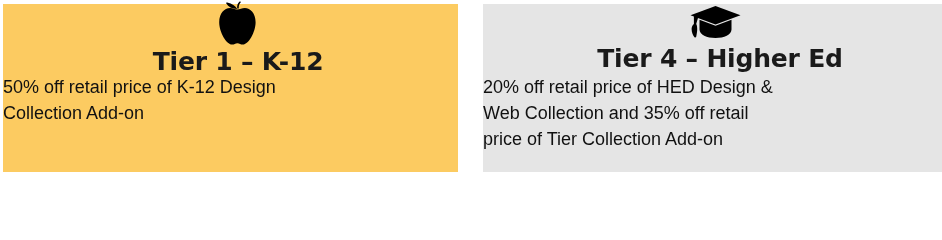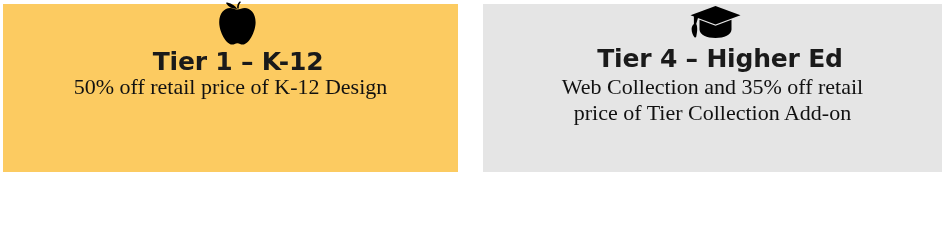--- a/index.html
+++ b/index.html
@@ -60,23 +60,22 @@
     font-weight: bold;
     font-size: 25px;
     letter-spacing: -0.2px;
     color: #1a1a1a;
     white-space: nowrap;
     line-height: 1;
   }
   .card-body {
     margin-top: 10px;
     width: 100%;
-    text-align: center;
-    font-family: Liberation Serif, serif;
-    font-size: 22px;
+    font-family: Liberation Sans, sans-serif;
+    font-size: 18px;
     line-height: 26px;
     color: #111111;
   }
   .body-line {
     display: block;
     white-space: nowrap;
   }
 </style>
 </head>
 <body>
@@ -89,33 +88,35 @@
         <svg width="52" height="52" viewBox="0 0 52 52" aria-hidden="true">
           <path d="M26.2 11.6 C25.9 8.6 26.6 6.4 28.6 4.6 C29.3 4.0 30.2 4.9 29.6 5.6 C28.1 7.2 27.6 9.0 27.8 11.6 Z" fill="#000000"></path>
           <path d="M25.9 12.0 C21.0 11.9 17.3 10.1 15.3 6.6 C14.9 5.9 15.4 5.3 16.2 5.5 C21.1 6.6 24.4 8.7 26.2 12.0 Z" fill="#000000"></path>
           <path d="M26.0 12.6 C23.4 12.6 21.9 11.1 19.0 11.1 C13.4 11.1 8.2 16.4 8.2 25.3 C8.2 35.3 15.6 47.6 21.0 47.6 C23.4 47.6 24.3 46.2 26.4 46.2 C28.6 46.2 29.4 47.6 31.9 47.6 C37.4 47.6 44.6 35.3 44.6 25.3 C44.6 16.4 39.4 11.1 33.8 11.1 C30.9 11.1 29.0 12.6 26.0 12.6 Z" fill="#000000"></path>
         </svg>
       </span>
       <span class="card-title">Tier 1 – K-12</span>
     </div>
     <div class="card-body">
       <span class="body-line">50% off retail price of K-12 Design</span>
+      <span class="body-line">Collection Add-on</span>
     </div>
   </div>
 
   <div class="tier-card card-hed">
     <div class="card-header">
       <span class="card-icon cap-wrap">
         <svg width="54" height="44" viewBox="0 0 54 44" aria-hidden="true">
           <path d="M27.5 4.0 L52.5 13.2 L27.5 22.4 L2.5 13.2 Z" fill="#000000"></path>
           <path d="M11.5 17.8 L11.5 27.5 C11.5 32.6 18.8 36.0 27.5 36.0 C36.2 36.0 43.5 32.6 43.5 27.5 L43.5 17.8 L27.5 23.8 Z" fill="#000000"></path>
           <path d="M8.2 12.0 C6.9 12.0 5.9 13.0 5.9 14.3 L5.9 22.0 C4.4 23.2 3.6 25.1 3.6 27.1 C3.6 30.5 5.0 33.6 6.5 35.2 C7.1 35.8 8.0 35.6 8.2 34.8 C8.8 32.4 9.2 29.5 9.2 27.1 C9.2 25.1 9.0 23.4 8.2 22.1 L10.5 14.3 C10.5 13.0 9.5 12.0 8.2 12.0 Z" fill="#000000"></path>
         </svg>
       </span>
       <span class="card-title">Tier 4 – Higher Ed</span>
     </div>
     <div class="card-body">
+      <span class="body-line">20% off retail price of HED Design &amp;</span>
       <span class="body-line">Web Collection and 35% off retail</span>
       <span class="body-line">price of Tier Collection Add-on</span>
     </div>
   </div>
 
 </div>
 
 </body></html>

